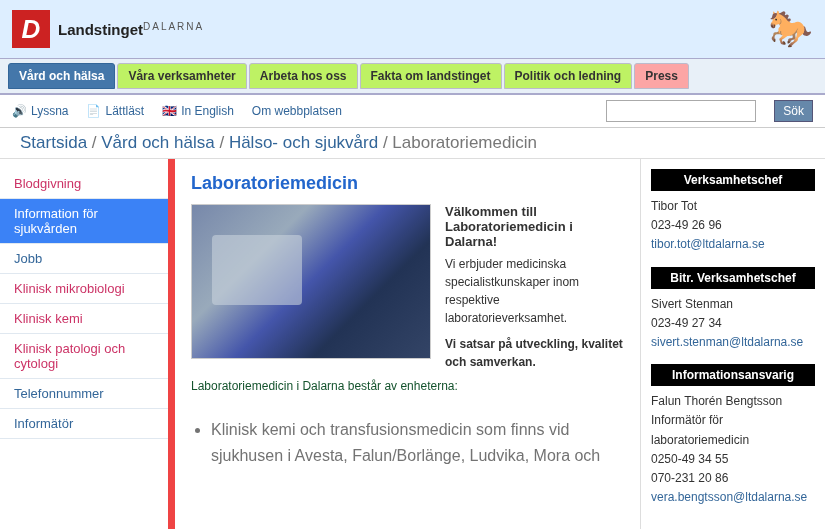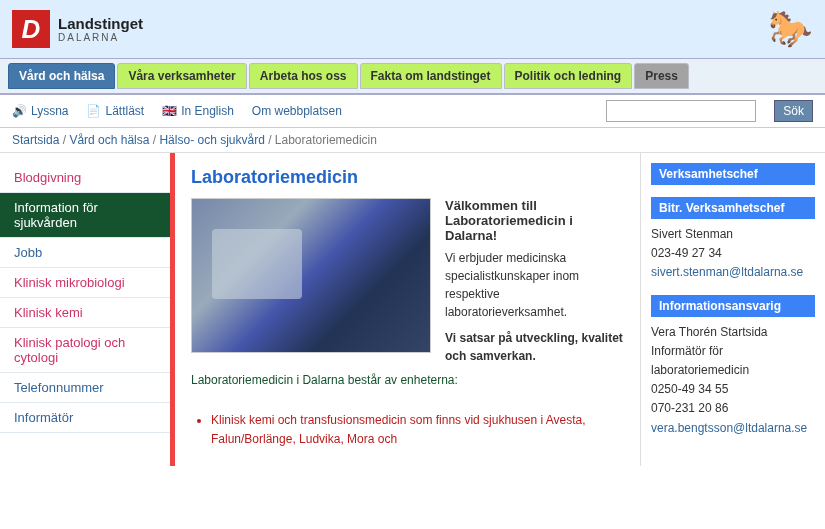--- a/index.html
+++ b/index.html
@@ -3,67 +3,67 @@
   <meta charset="utf-8">
   <style>
     * { margin: 0; padding: 0; box-sizing: border-box; }
     body { font-family: Arial, sans-serif; font-size: 13px; background: #fff; width: 825px; }
 
     
     .header { background: #ddeeff; padding: 8px 12px; display: flex; align-items: center; justify-content: space-between; border-bottom: 1px solid #aac; }
     .logo-area { display: flex; align-items: center; gap: 8px; }
     .logo-box { background: #cc2222; width: 38px; height: 38px; display: flex; align-items: center; justify-content: center; }
     .logo-d { color: white; font-size: 26px; font-weight: bold; font-style: italic; }
-    .logo-text { display: flex; flex-direction: column; }
+    .logo-text { display: flex; flex-direction: row; }
     .logo-name { font-size: 15px; font-weight: bold; color: #222; }
     .logo-sub { font-size: 10px; color: #555; letter-spacing: 2px; text-transform: uppercase; }
     .horse-icon { color: #cc2222; font-size: 36px; }
 
     
     .nav-bar { background: #e8f0f8; display: flex; gap: 2px; padding: 4px 8px; border-bottom: 2px solid #aac; flex-wrap: wrap; }
     .nav-item { padding: 5px 10px; font-size: 12px; font-weight: bold; cursor: pointer; border-radius: 3px 3px 0 0; color: #333; border: 1px solid #bbc; background: #bef264; }
     .nav-item.active { background: #4477aa; color: white; border-color: #336699; }
-    .nav-item.last { background: #a3a3a3; }
+    .nav-item.last { background: #fca5a5; }
 
     
     .toolbar { display: flex; align-items: center; padding: 5px 12px; border-bottom: 1px solid #ccc; background: #fff; gap: 18px; }
     .toolbar-item { display: flex; align-items: center; gap: 4px; color: #336699; font-size: 12px; cursor: pointer; text-decoration: none; }
     .search-area { margin-left: auto; display: flex; gap: 18px; }
     .search-input { border: 1px solid #aaa; padding: 3px 6px; font-size: 12px; width: 150px; }
     .search-btn { background: #6688aa; color: white; border: 1px solid #557; padding: 3px 8px; font-size: 12px; cursor: pointer; }
 
     
-    .breadcrumb { padding: 5px 12px; font-size: 12px; color: #555; border-bottom: 1px solid #ddd; }
+    .breadcrumb { padding: 5px 20px; font-size: 17px; color: #555; border-bottom: 1px solid #ddd; }
     .breadcrumb a { color: #336699; text-decoration: none; }
     .breadcrumb span { color: #777; }
 
     
     .main-layout { display: flex; gap: 0; }
 
     
-    .sidebar { width: 175px; min-width: 175px; border-right: 5px solid #ef4444; padding: 10px 0; }
+    .sidebar { width: 175px; min-width: 175px; border-right: 7px solid #ef4444; padding: 10px 0; }
     .sidebar-item { padding: 7px 14px; font-size: 13px; cursor: pointer; border-bottom: 1px solid #e0e8f0; color: #336699; }
-    .sidebar-item.active { background: #14532d; color: white; }
+    .sidebar-item.active { background: #3b82f6; color: white; }
     .sidebar-item.pink { color: #cc3366; }
 
     
     .content { flex: 1; padding: 14px 16px; }
     .content h2 { color: #2266cc; font-size: 18px; margin-bottom: 10px; }
     .welcome-title { font-weight: bold; font-size: 13px; margin-bottom: 6px; color: #333; }
     .welcome-text { font-size: 12px; color: #333; line-height: 1.5; margin-bottom: 8px; }
     .welcome-text strong { font-weight: bold; }
     .list-intro { font-size: 12px; color: #14532d; margin-bottom: 6px; }
-    .bullet-list { font-size: 12px; color: #b91c1c; padding-left: 20px; line-height: 1.6; margin-top: 24px; }
+    .bullet-list { font-size: 16px; color: #737373; padding-left: 20px; line-height: 1.6; margin-top: 24px; }
     .bullet-list li { margin-bottom: 3px; }
     .clearfix::after { content: ''; display: table; clear: both; }
 
     
     .right-panel { width: 185px; min-width: 185px; padding: 10px; border-left: 1px solid #ddd; }
     .info-box { margin-bottom: 12px; }
-    .info-box-title { background: #3b82f6; color: white; font-weight: bold; font-size: 12px; padding: 4px 8px; text-align: left; margin-bottom: 6px; }
+    .info-box-title { background: #000000; color: white; font-weight: bold; font-size: 12px; padding: 4px 8px; text-align: center; margin-bottom: 6px; }
     .info-box-content { font-size: 12px; color: #333; line-height: 1.6; }
     .info-box-content a { color: #336699; text-decoration: none; }
 
     
     .img-placeholder {
       width: 240px; height: 155px; float: left; margin: 0 14px 10px 0;
       border: 1px solid #ccc;
       background: linear-gradient(135deg, #7788aa 0%, #99aabb 30%, #4455aa 50%, #223355 70%, #334466 100%);
       position: relative; overflow: hidden;
     }
@@ -156,35 +156,40 @@
       <ul class="bullet-list">
         <li>Klinisk kemi och transfusionsmedicin som finns vid sjukhusen i Avesta, Falun/Borlänge, Ludvika, Mora och</li>
       </ul>
     </div>
   </div>
 
   <div class="right-panel">
 
     <div class="info-box">
       <div class="info-box-title">Verksamhetschef</div>
+      <div class="info-box-content">
+        <div>Tibor Tot</div>
+        <div>023-49 26 96</div>
+        <a>tibor.tot@ltdalarna.se</a>
+      </div>
     </div>
 
     <div class="info-box">
       <div class="info-box-title">Bitr. Verksamhetschef</div>
       <div class="info-box-content">
         <div>Sivert Stenman</div>
         <div>023-49 27 34</div>
         <a>sivert.stenman@ltdalarna.se</a>
       </div>
     </div>
 
     <div class="info-box">
       <div class="info-box-title">Informationsansvarig</div>
       <div class="info-box-content">
-        <div>Vera Thorén Startsida</div>
+        <div>Falun Thorén Bengtsson</div>
         <div>Informätör för laboratoriemedicin</div>
         <div>0250-49 34 55</div>
         <div>070-231 20 86</div>
         <a>vera.bengtsson@ltdalarna.se</a>
       </div>
     </div>
 
   </div>
 
 </div>

